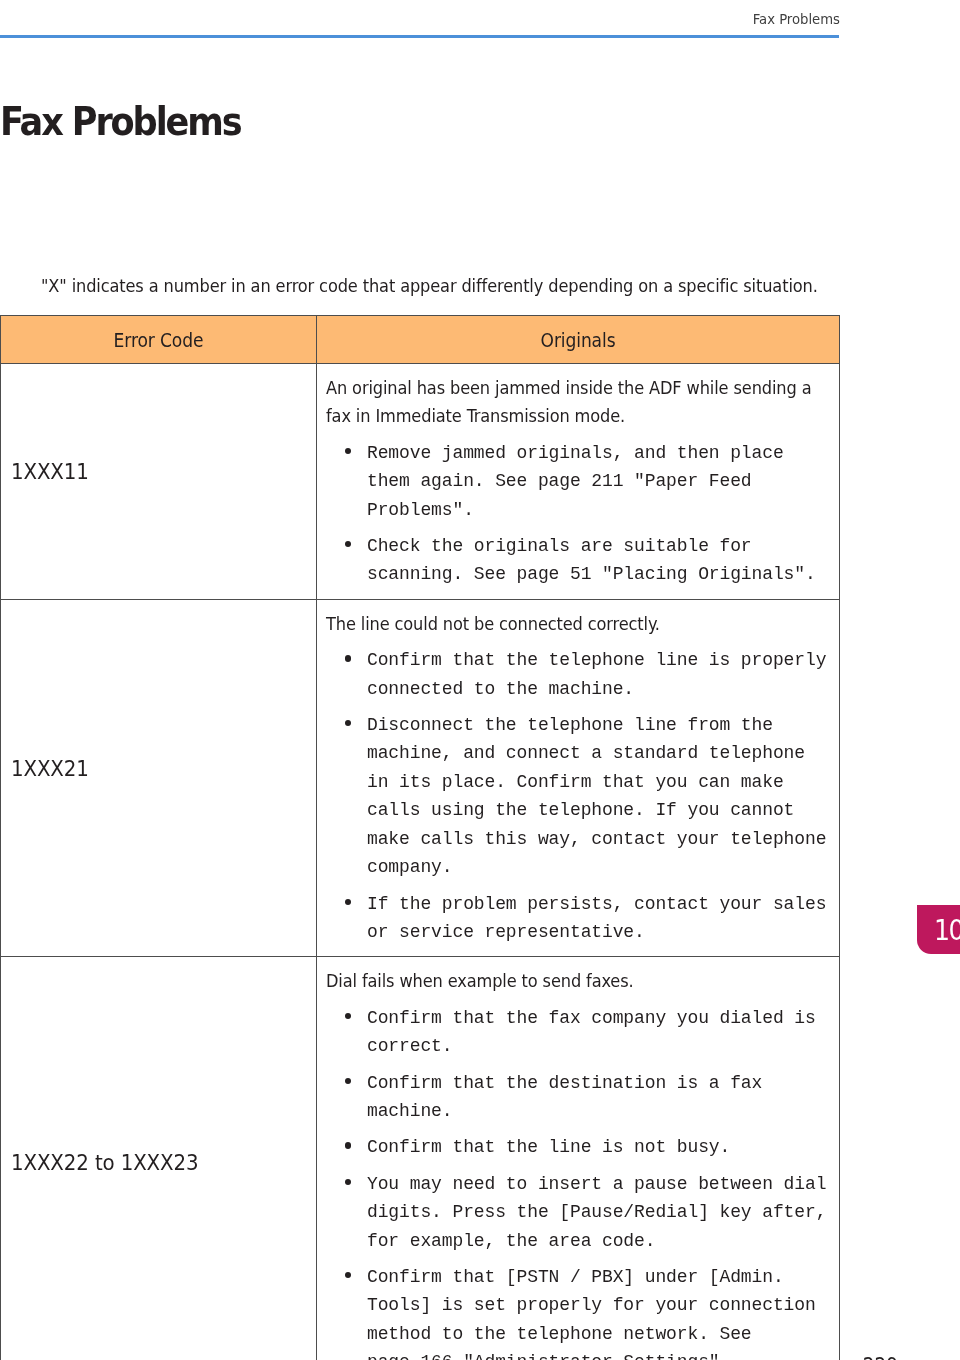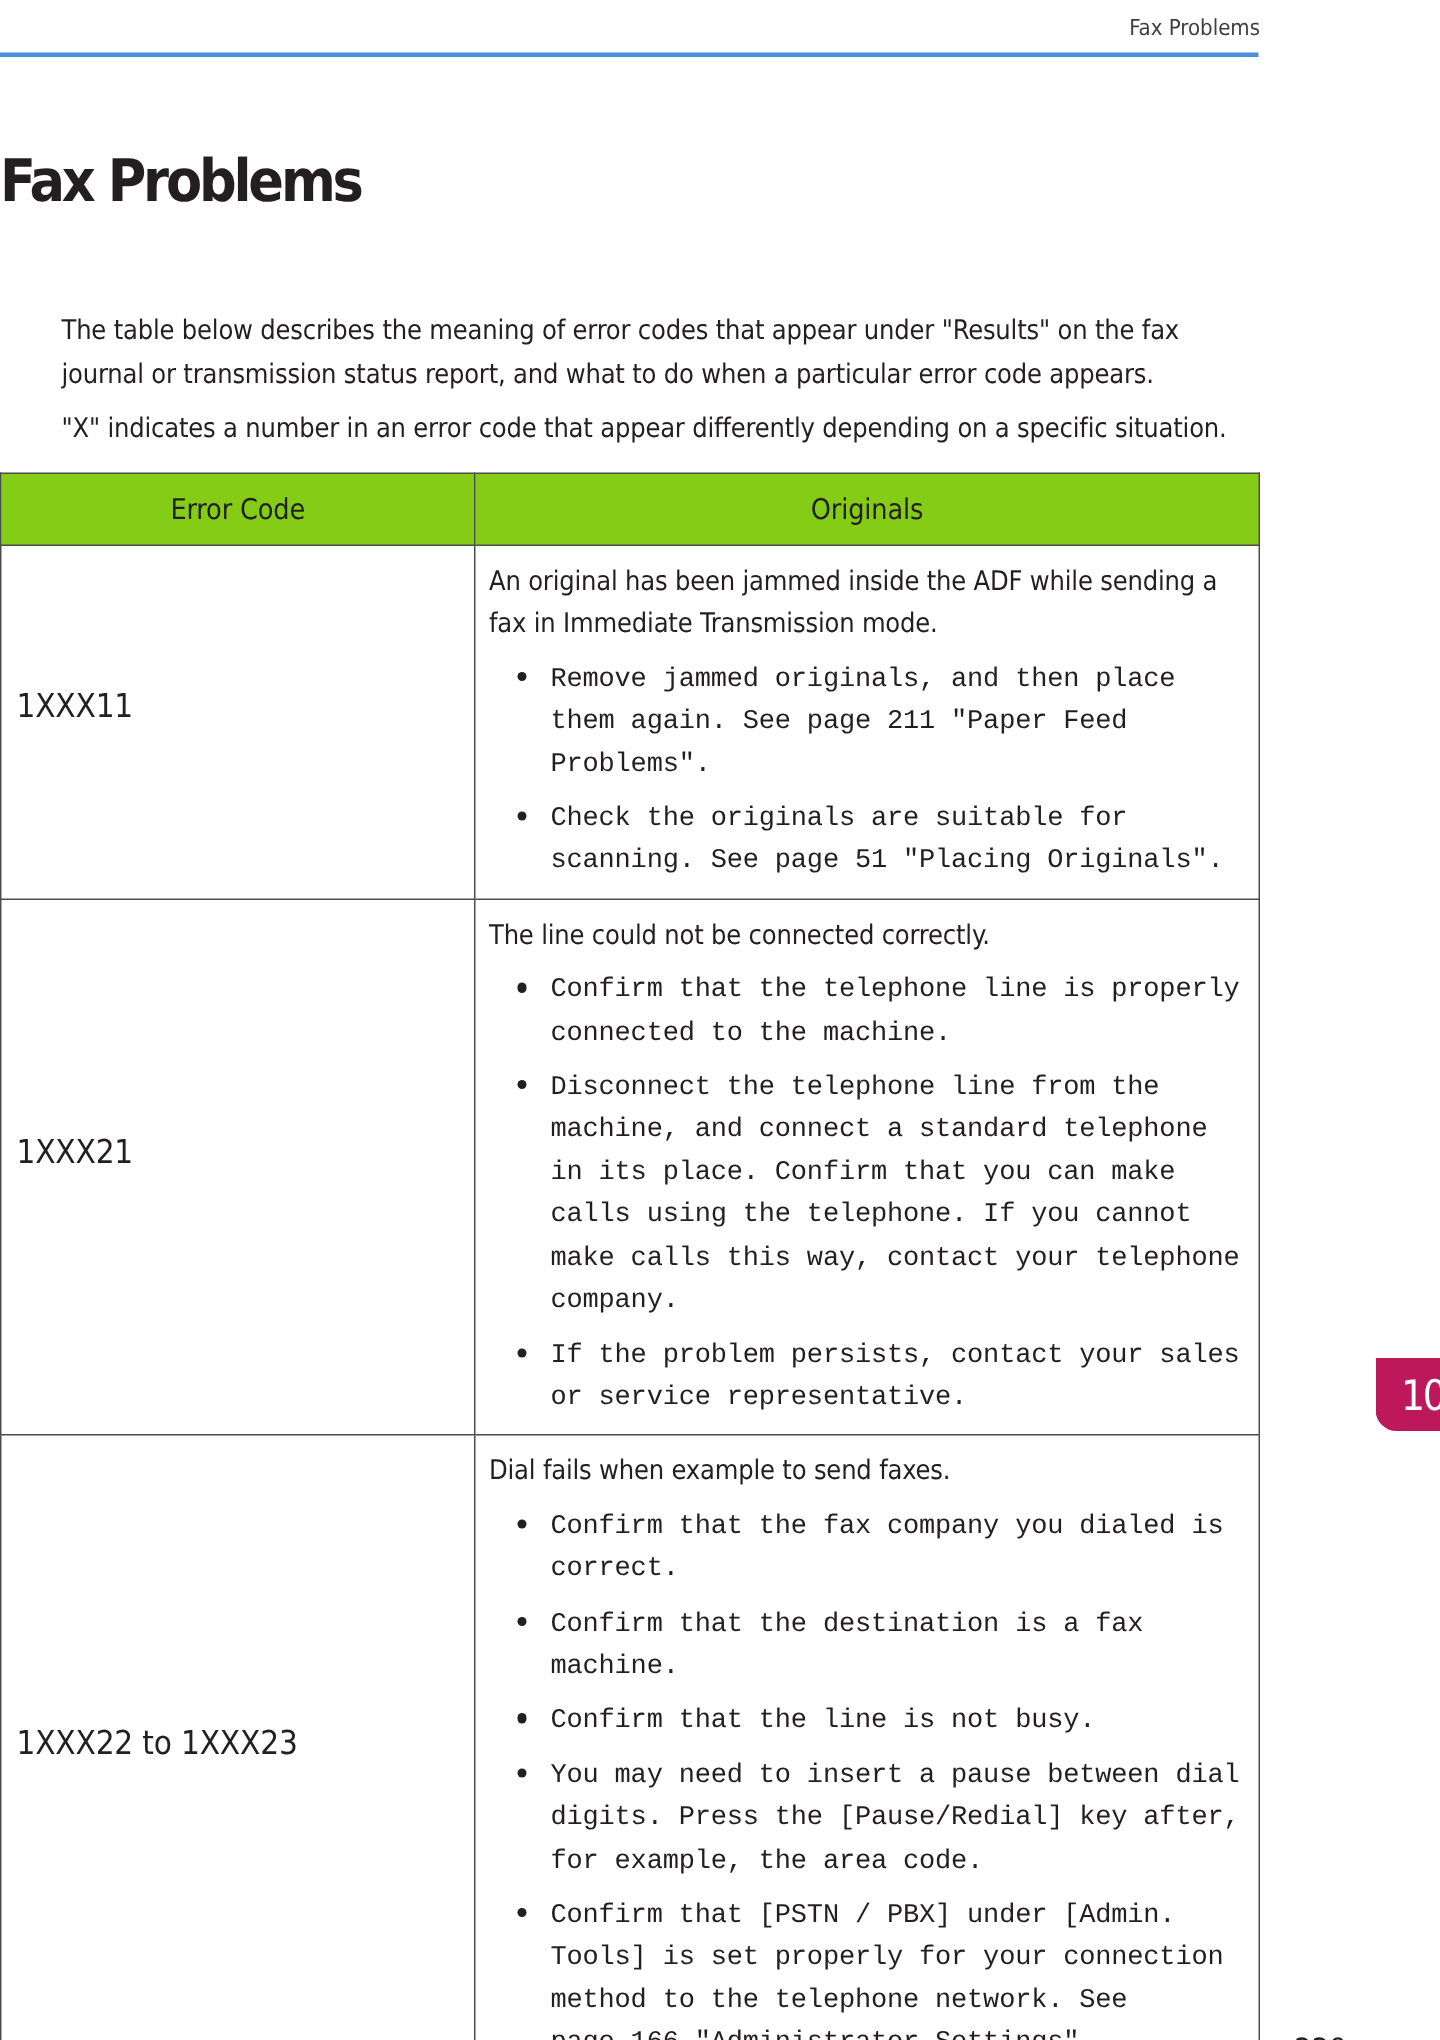--- a/index.html
+++ b/index.html
@@ -21,21 +21,21 @@
   .sub{position:absolute;left:0px;top:161px;font-size:18px;font-weight:bold;
        color:#231f20;line-height:20px;letter-spacing:-0.3px;}
 
   
   .para{position:absolute;font-size:18px;line-height:28.8px;color:#231f20;letter-spacing:-0.12px;}
 
   
   .tbl{position:absolute;left:0;top:303px;width:839px;border-collapse:collapse;
        table-layout:fixed;}
   .tbl td,.tbl th{border:1px solid #4d4d4d;padding:0;vertical-align:top;}
-  .tbl th{background:#84cc16;font-weight:normal;font-size:19px;color:#231f20;
+  .tbl th{background:#fdba74;font-weight:normal;font-size:19px;color:#231f20;
           text-align:center;height:47px;vertical-align:middle;letter-spacing:-0.1px;
           line-height:26px;}
   .tbl td.code{font-size:22px;vertical-align:middle;padding-left:10px;letter-spacing:-0.12px;
                line-height:22px;padding-bottom:18px;}
   .tbl td.sol{padding:10px 8px 10px 9px;}
   .sol p{margin:0;font-size:18px;line-height:28.4px;letter-spacing:-0.12px;width:506px;}
   ul.b{margin:0;padding:0;list-style:none;}
   ul.b li{position:relative;padding-left:41px;width:461px;font-size:18px;line-height:28.4px;
           margin-top:8px;letter-spacing:-0.12px;font-family:Liberation Mono, monospace;}
   ul.b li .bullet{position:absolute;left:19px;top:9px;width:6.3px;height:6.3px;
@@ -53,21 +53,20 @@
 </head>
 <body>
 
 <div class="page">
 
   <div class="running-head">Fax Problems</div>
   <div class="head-rule"></div>
 
   <h1 class="title">Fax Problems</h1>
 
-  <div class="para" style="left:41px;top:195px;width:748px">The table below describes the meaning of error codes that appear under "Results" on the fax journal or transmission status report, and what to do when a particular error code appears.</div>
   <div class="para" style="left:41px;top:260px;width:790px">"X" indicates a number in an error code that appear differently depending on a specific situation.</div>
 
   <table class="tbl">
     <colgroup>
         <col style="width:316px">
         <col style="width:523px">
       </colgroup>
     <tbody>
       <tr>
         <th>Error Code</th>

